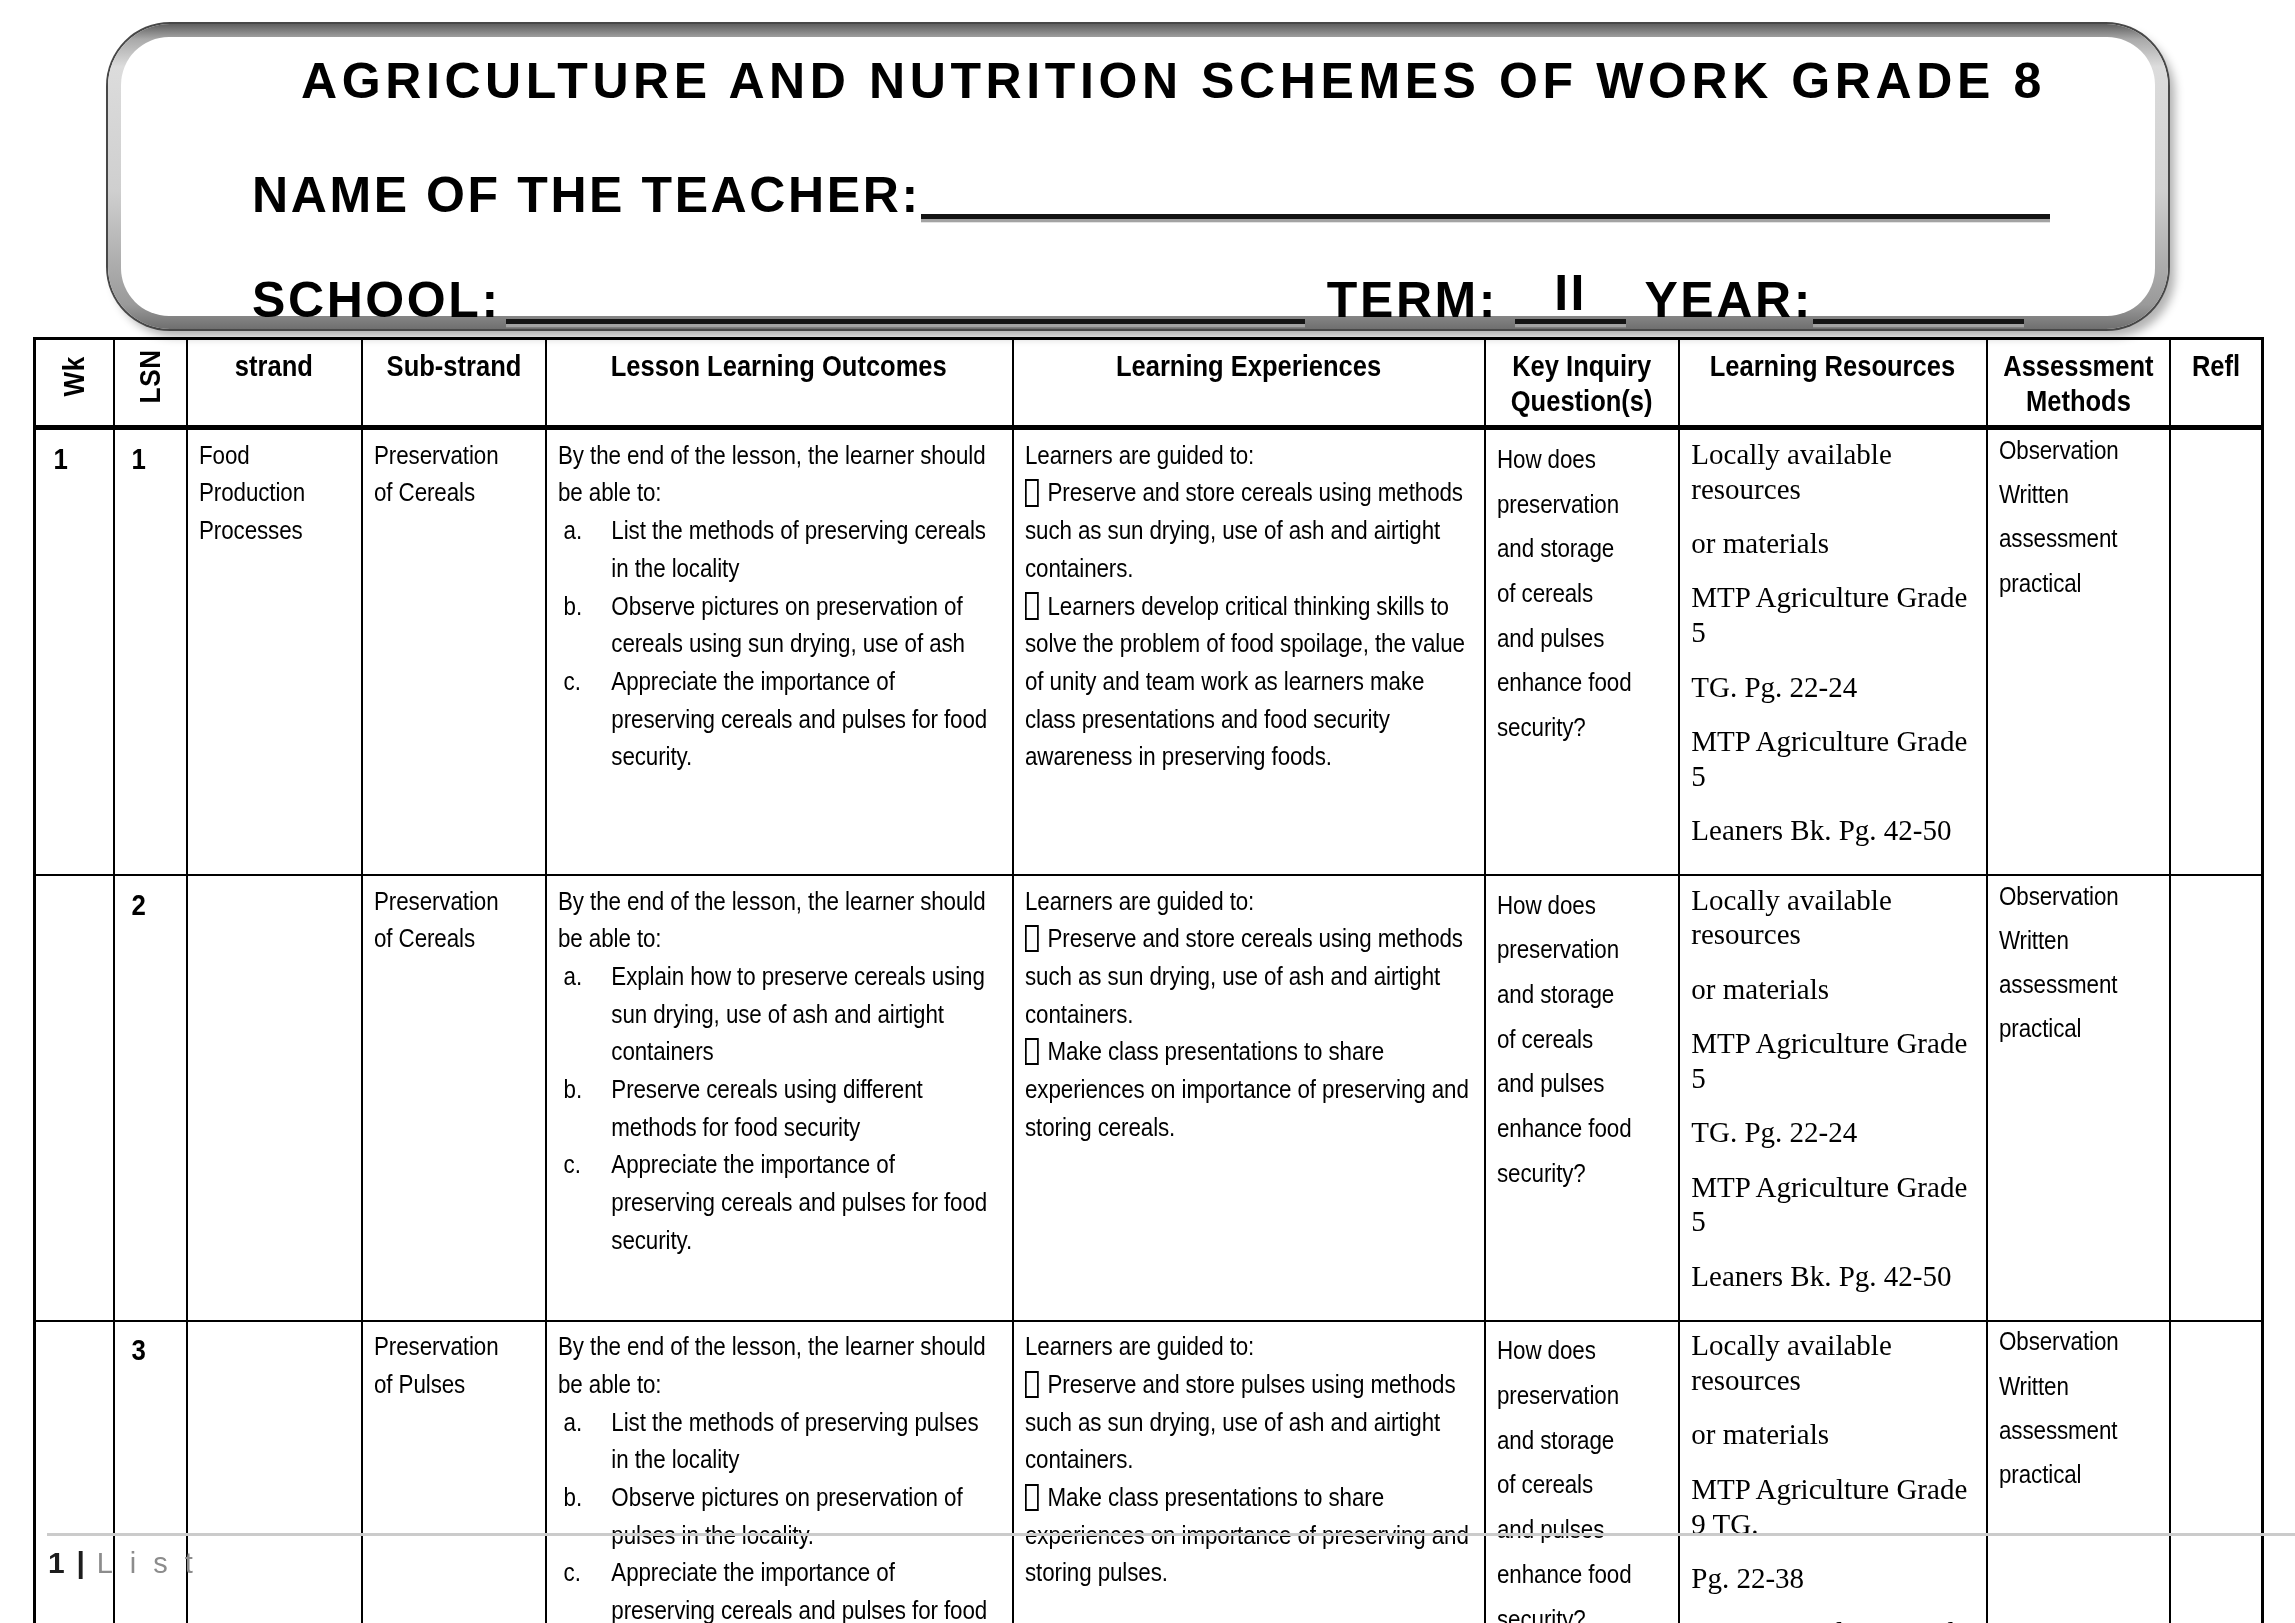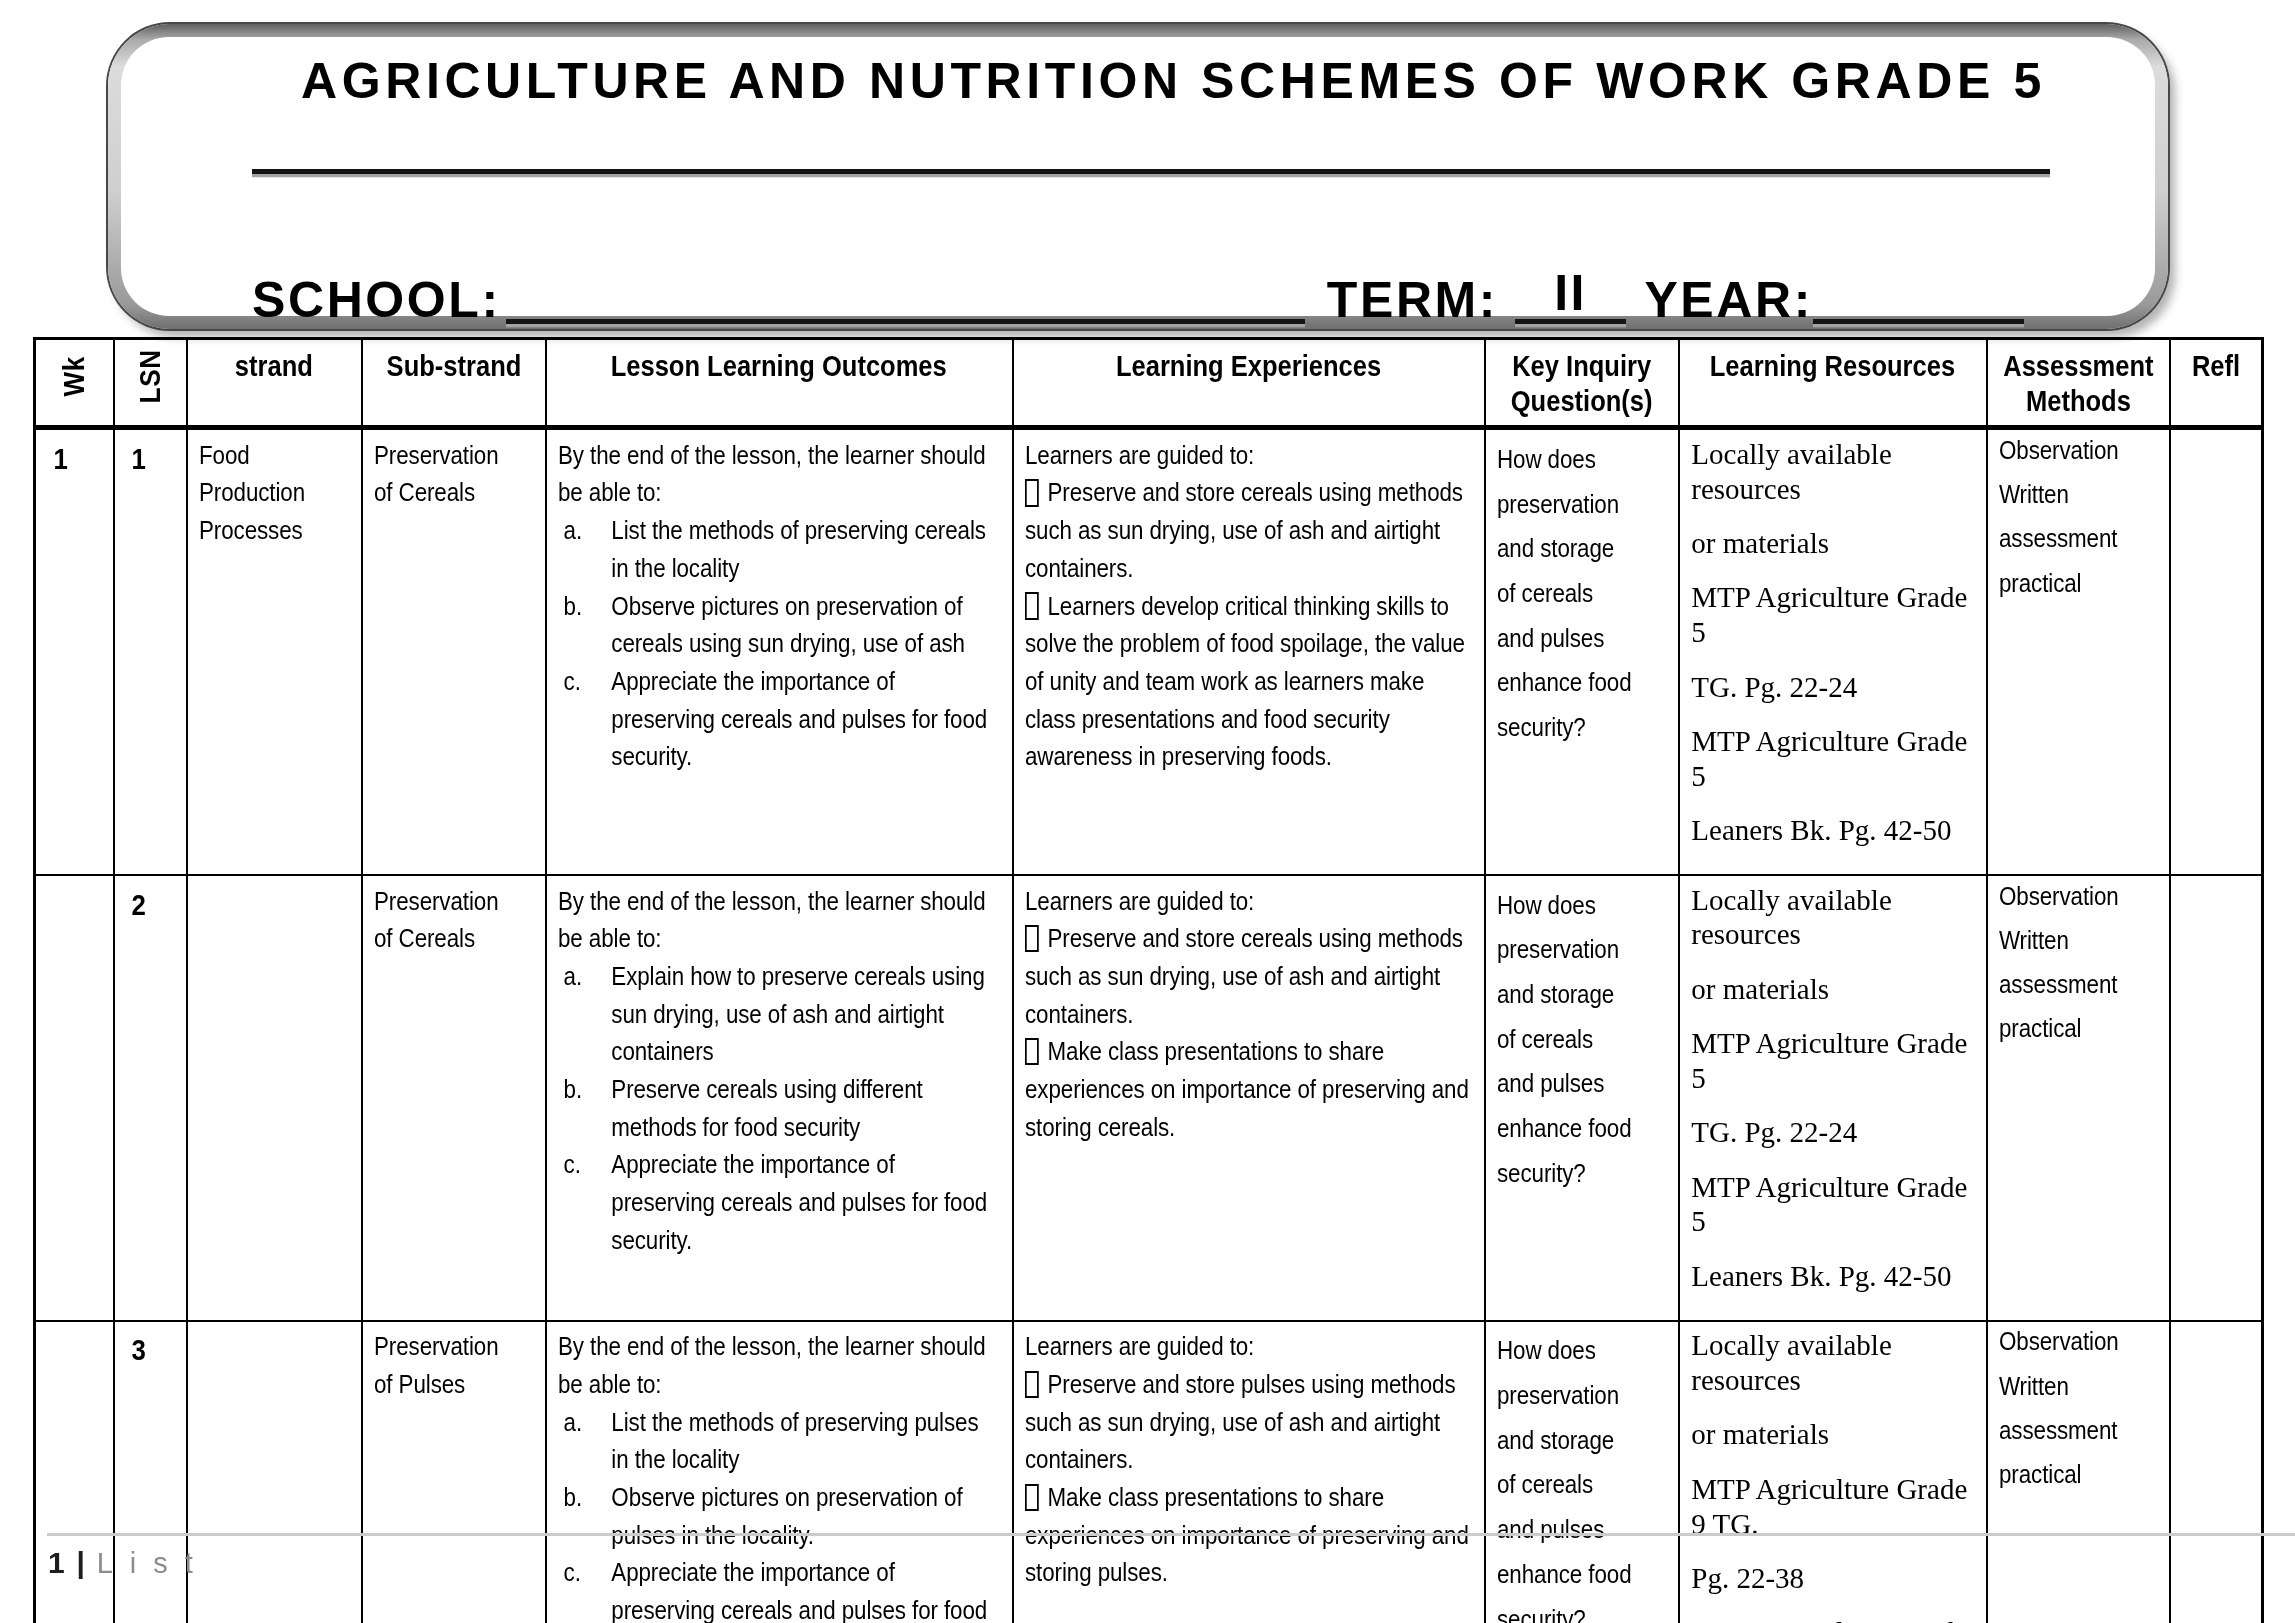--- a/index.html
+++ b/index.html
@@ -116,22 +116,23 @@
   .psep{font-weight:700;color:#1d1d1d;margin:0 11.8px;}
   .plabel{color:#8c8c8c;letter-spacing:17px;font-size:29px;}
 </style>
 </head>
 <body>
 
 <div class="page">
 
   <div class="title-box">
     <div class="title-box-inner"></div>
-    <div class="doc-title">AGRICULTURE AND NUTRITION SCHEMES OF WORK GRADE 5</div>
+    <div class="doc-title">AGRICULTURE AND NUTRITION SCHEMES OF WORK GRADE 8</div>
     <div class="field-row teacher-row">
+      <span class="flabel">NAME OF THE TEACHER:</span>
       <span class="fill-line teacher-line"></span>
     </div>
     <div class="field-row school-row">
       <span class="flabel">SCHOOL:</span>
       <span class="fill-line school-line"></span>
       <span class="flabel term-label">TERM:</span>
       <span class="term-underline">II</span>
       <span class="flabel year-label">YEAR:</span>
       <span class="fill-line year-line"></span>
     </div>

